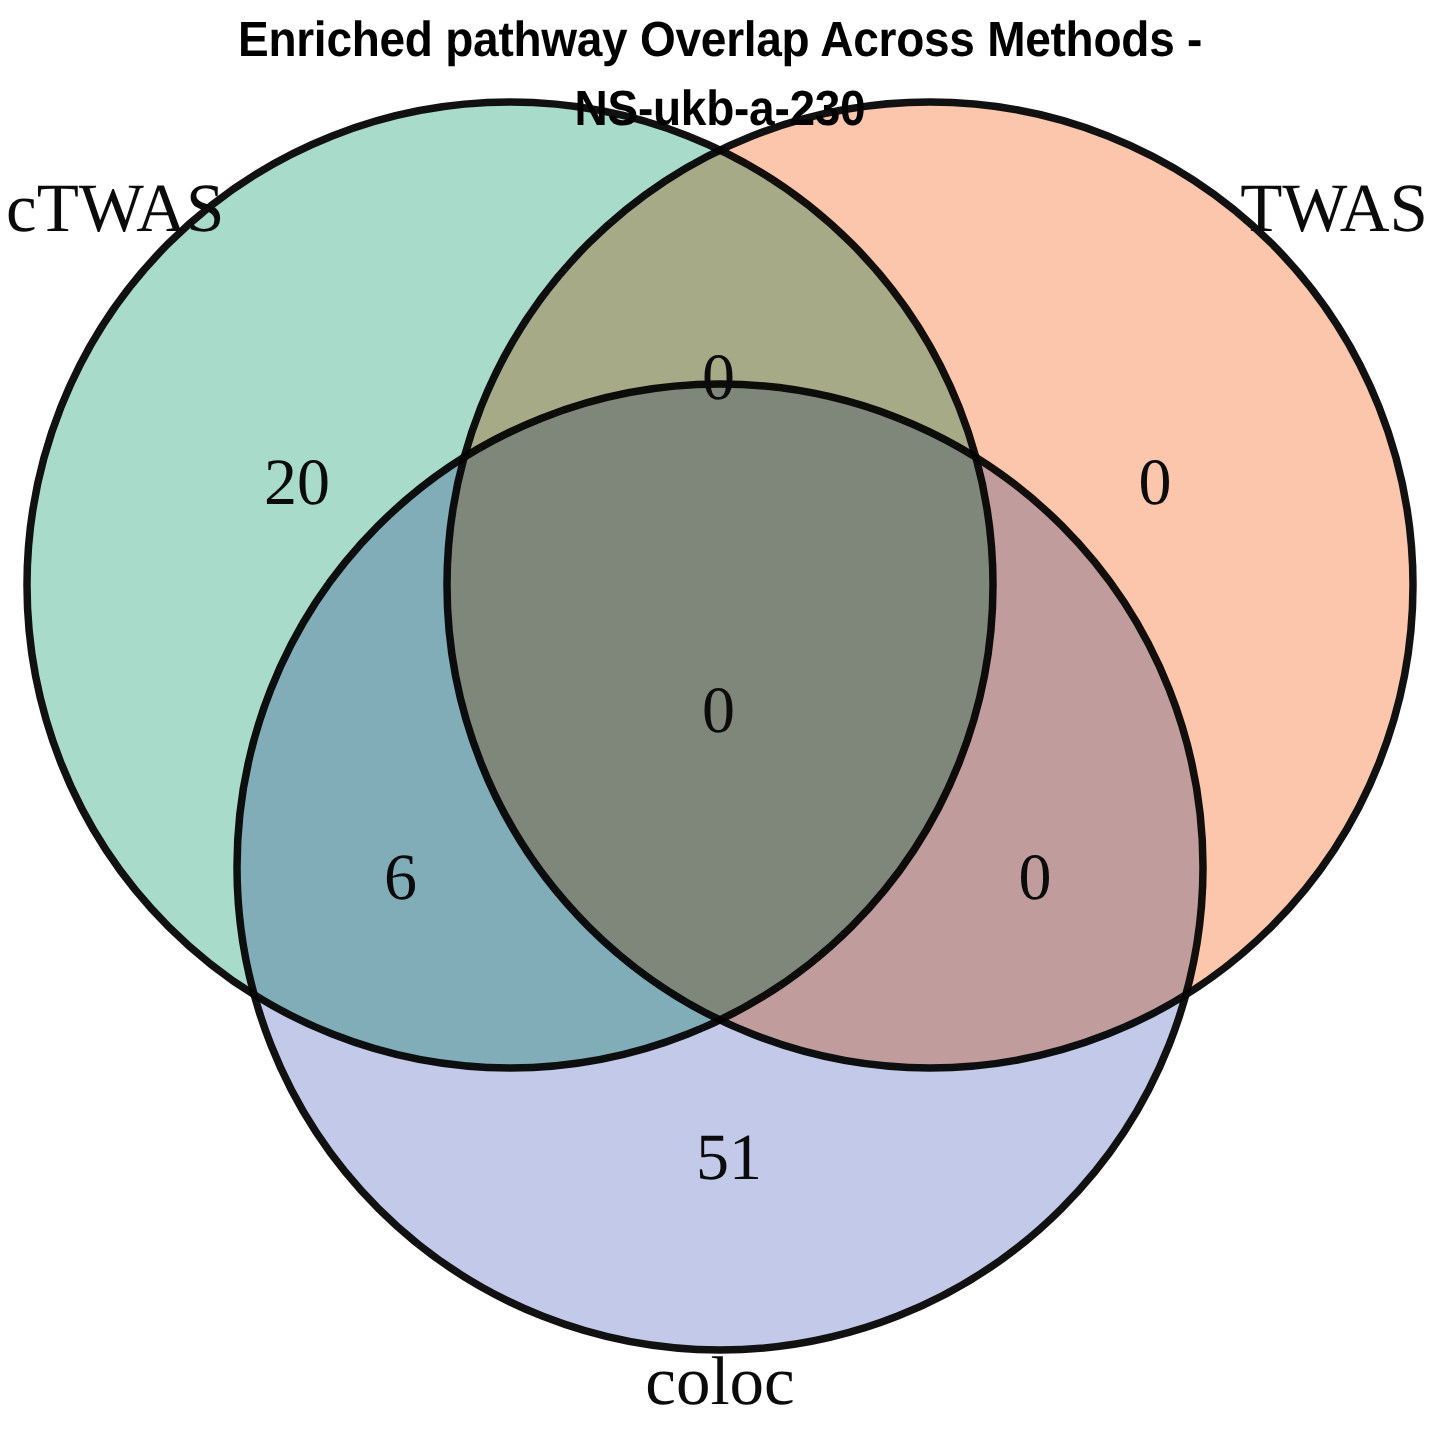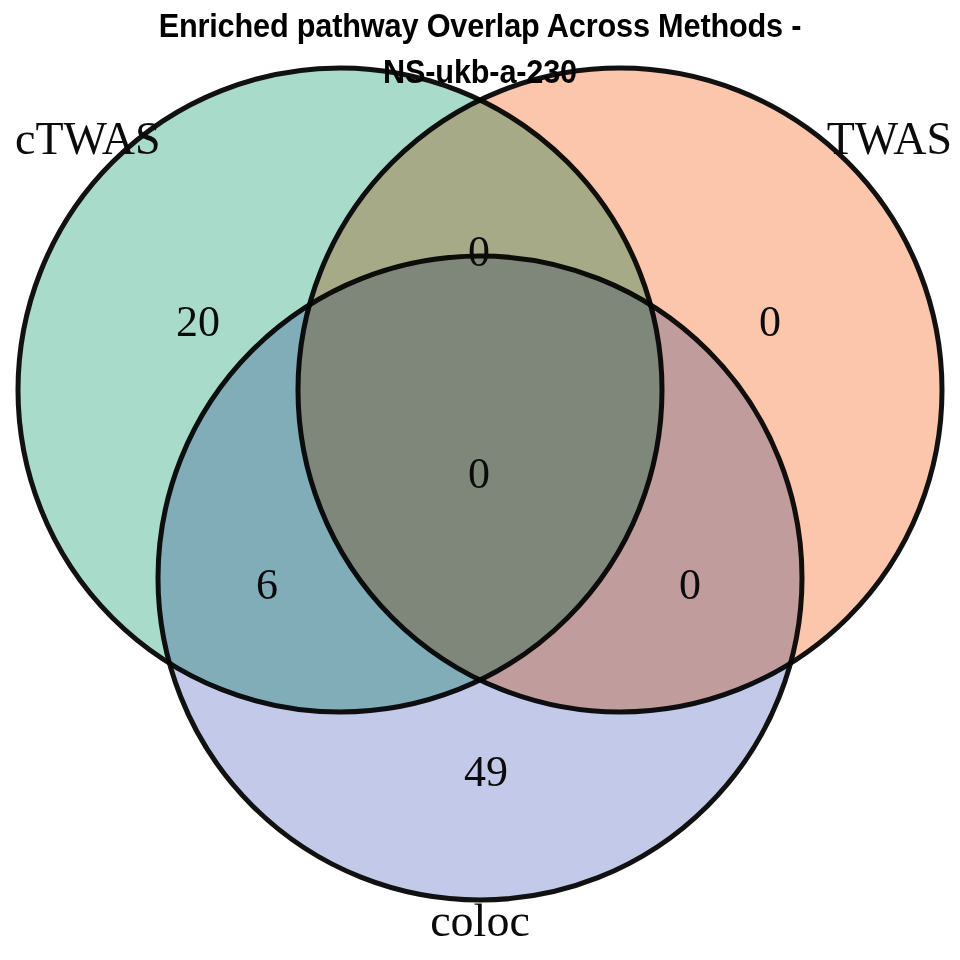--- a/index.html
+++ b/index.html
@@ -70,21 +70,21 @@
   }
   .set-label {
     position: absolute;
     font-family: "Liberation Serif", "DejaVu Serif", serif;
     font-size: 46px;
     line-height: 46px;
     color: #0b0b0b;
     white-space: nowrap;
   }
   #label-ctwas {
-    left: 15px;
+    left: 4px;
     top: 116px;
   }
   #label-twas {
     right: 8px;
     top: 116px;
   }
   #label-coloc {
     left: 50%;
     top: 898px;
     transform: translateX(-50%);
@@ -111,15 +111,15 @@
   <div class="set-label" id="label-ctwas">cTWAS</div>
   <div class="set-label" id="label-coloc">coloc</div>
   <div class="set-label" id="label-twas">TWAS</div>
 
   <div class="region-count" style="left:198px; top:322px;">20</div>
   <div class="region-count" style="left:479px; top:252px;">0</div>
   <div class="region-count" style="left:770px; top:322px;">0</div>
   <div class="region-count" style="left:267px; top:585px;">6</div>
   <div class="region-count" style="left:479px; top:474px;">0</div>
   <div class="region-count" style="left:690px; top:585px;">0</div>
-  <div class="region-count" style="left:486px; top:772px;">49</div>
+  <div class="region-count" style="left:486px; top:772px;">51</div>
 
 </div>
 
 </body></html>

